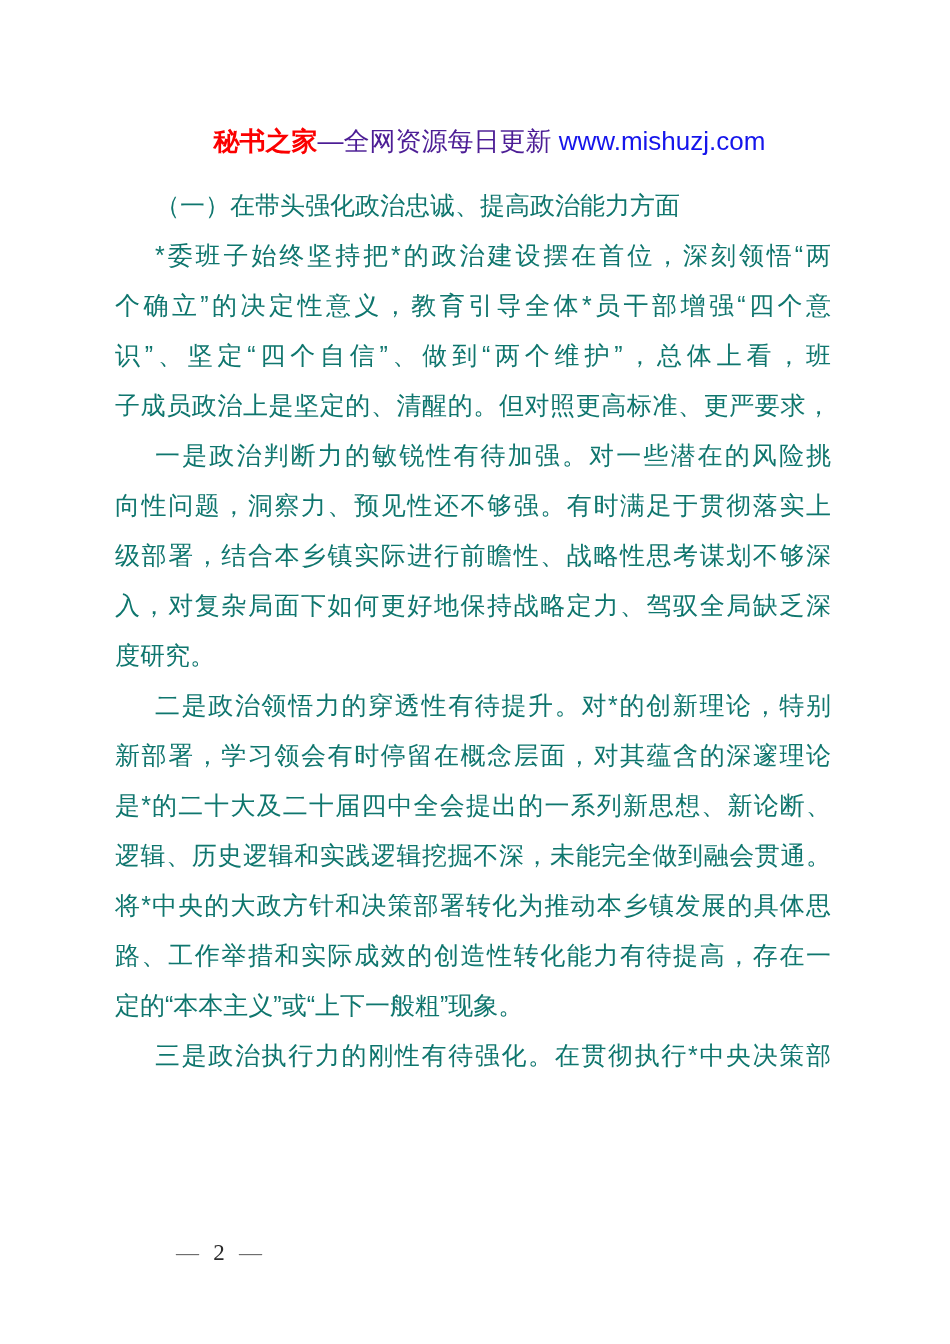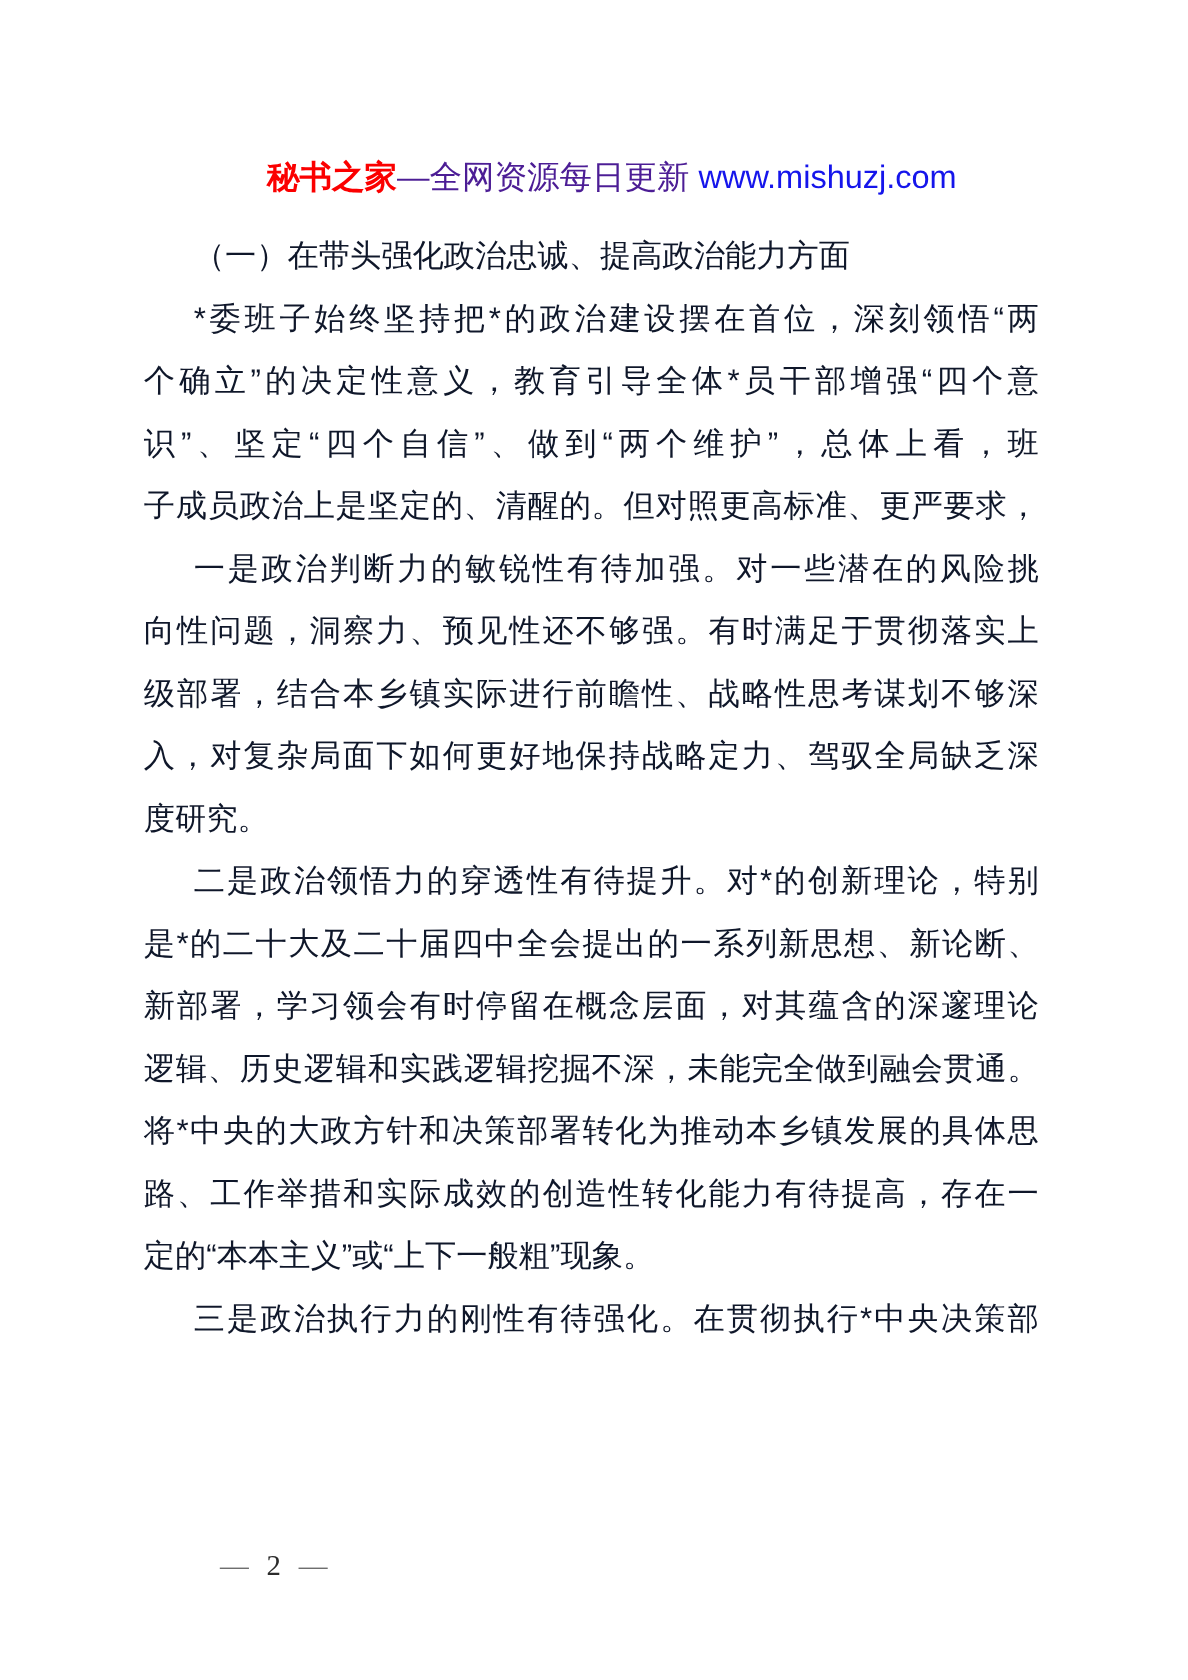--- a/index.html
+++ b/index.html
@@ -59,34 +59,34 @@
 </style>
 </head>
 <body>
 
 <div class="page">
 
   <div class="site-header">
     <span class="site-name" style="color: rgb(251, 0, 0);">秘书之家</span><span class="site-tagline">—全网资源每日更新 </span><span class="site-url" style="color: rgb(21, 21, 235); text-align: right;">www.mishuzj.com</span>
   </div>
 
-  <div class="doc-body" style="color: #0f172a;">
+  <div class="doc-body" style="color: #0f766e;">
       <div class="line ind">（一）在带头强化政治忠诚、提高政治能力方面</div>
       <div class="line j ind">*委班子始终坚持把*的政治建设摆在首位，深刻领悟“两</div>
       <div class="line j">个确立”的决定性意义，教育引导全体*员干部增强“四个意</div>
       <div class="line j">识”、坚定“四个自信”、做到“两个维护”，总体上看，班</div>
       <div class="line j">子成员政治上是坚定的、清醒的。但对照更高标准、更严要求，</div>
       <div class="line j ind"><b>一是</b>政治判断力的敏锐性有待加强。对一些潜在的风险挑</div>
       <div class="line j">向性问题，洞察力、预见性还不够强。有时满足于贯彻落实上</div>
       <div class="line j">级部署，结合本乡镇实际进行前瞻性、战略性思考谋划不够深</div>
       <div class="line j">入，对复杂局面下如何更好地保持战略定力、驾驭全局缺乏深</div>
       <div class="line">度研究。</div>
       <div class="line j ind"><b>二是</b>政治领悟力的穿透性有待提升。对*的创新理论，特别</div>
+      <div class="line j">新部署，学习领会有时停留在概念层面，对其蕴含的深邃理论</div>
       <div class="line j">是*的二十大及二十届四中全会提出的一系列新思想、新论断、</div>
-      <div class="line j">新部署，学习领会有时停留在概念层面，对其蕴含的深邃理论</div>
       <div class="line j">逻辑、历史逻辑和实践逻辑挖掘不深，未能完全做到融会贯通。</div>
       <div class="line j">将*中央的大政方针和决策部署转化为推动本乡镇发展的具体思</div>
       <div class="line j">路、工作举措和实际成效的创造性转化能力有待提高，存在一</div>
       <div class="line">定的“本本主义”或“上下一般粗”现象。</div>
       <div class="line j ind"><b>三是</b>政治执行力的刚性有待强化。在贯彻执行*中央决策部</div>
     </div>
 
   <div class="page-footer">
     <span class="dash">—</span>
     <span class="num">2</span>

